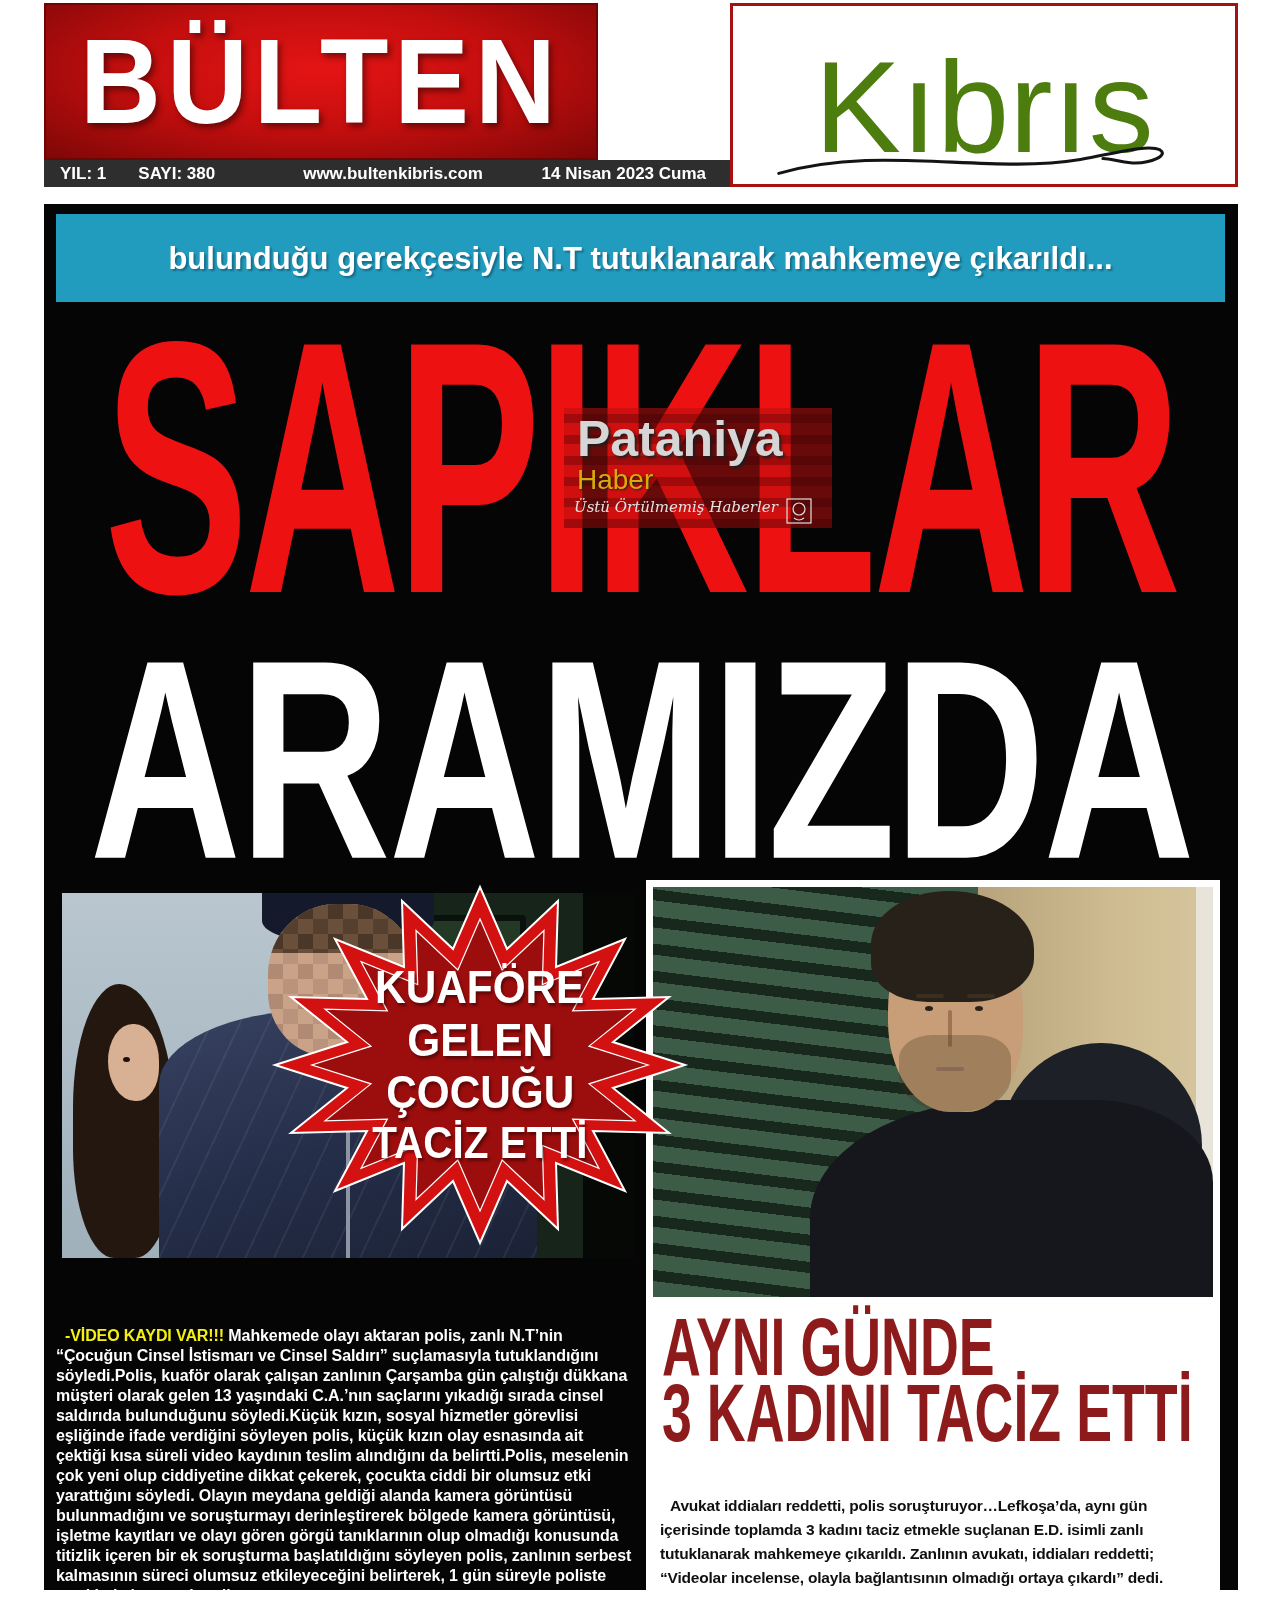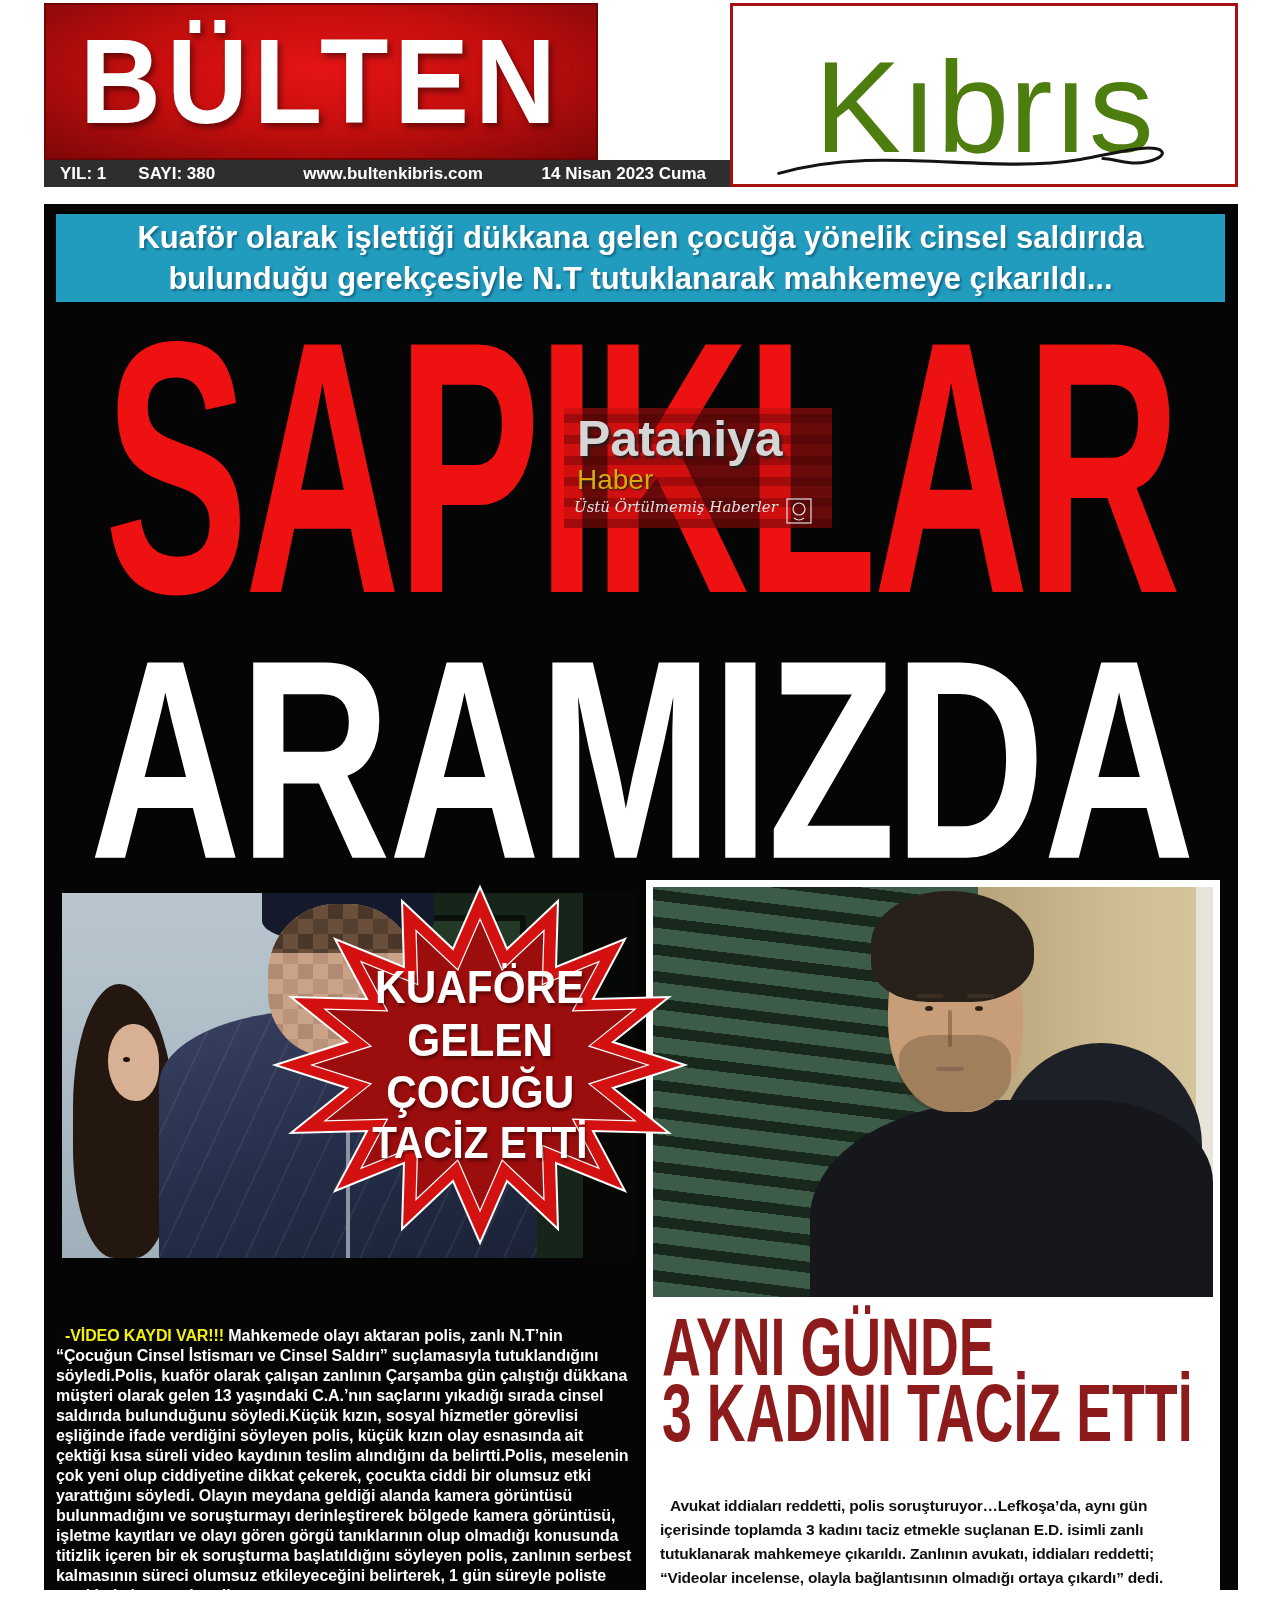--- a/index.html
+++ b/index.html
@@ -128,21 +128,20 @@
   <div class="abs mast-white">
     <div class="kibris">Kıbrıs</div>
     <svg class="swoosh" viewBox="0 0 500 60">
       <path d="M12,50 C130,16 250,52 360,34 C400,27 438,16 452,23 C462,29 442,39 420,38 C404,37 396,33 386,33" fill="none" stroke="#141414" stroke-width="3.5" stroke-linecap="round"></path>
     </svg>
   </div>
 
   <div class="abs content">
 
     <div class="kicker">
-      <div>Kuaför olarak işlettiği dükkana gelen çocuğa yönelik cinsel saldırıda</div>
       <div>bulunduğu gerekçesiyle N.T tutuklanarak mahkemeye çıkarıldı...</div>
     </div>
 
     <div class="headline-red">
       <span>SAPIKLAR</span>
     </div>
     <div class="headline-white">
       <span>ARAMIZDA</span>
     </div>
 

